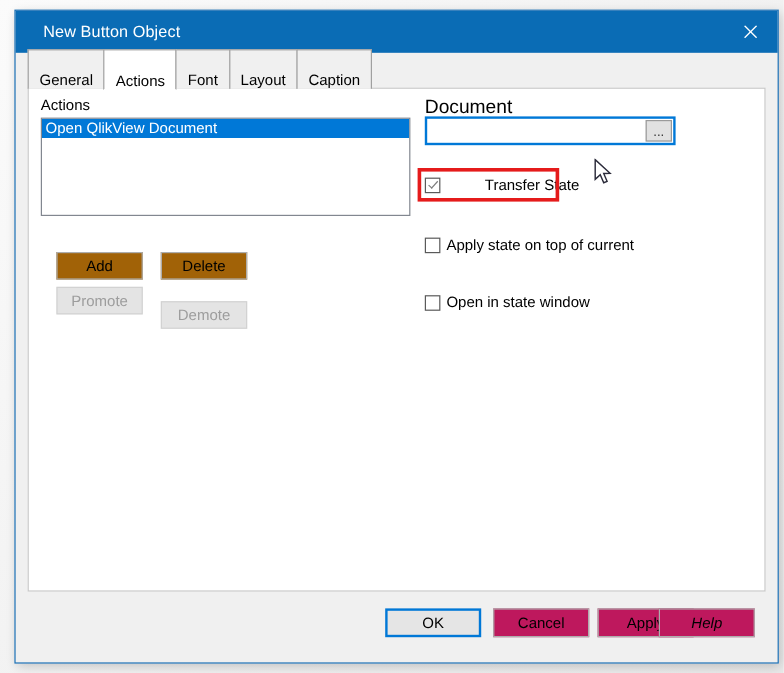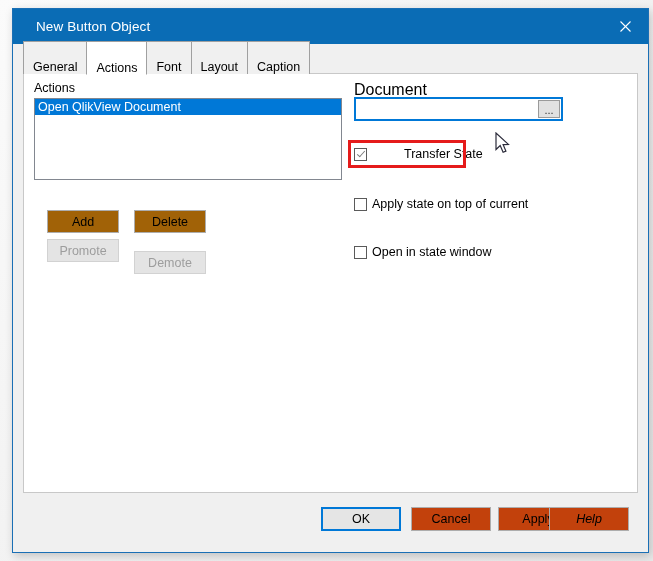--- a/index.html
+++ b/index.html
@@ -283,21 +283,21 @@
     bottom: 0;
     width: 100%;
     height: 58px;
   }
   .footer-btn {
     position: absolute;
     top: 13px;
     width: 80px;
     height: 24px;
     border: 1px solid #adadad;
-    background: #c2410c;
+    background: #be185d;
     font-size: 12.5px;
     display: flex;
     align-items: center;
     justify-content: center;
     box-sizing: border-box;
     cursor: default;
   }
   .footer-btn.default {
     border: 2px solid #0078d7;
     background: #e5e5e5;

